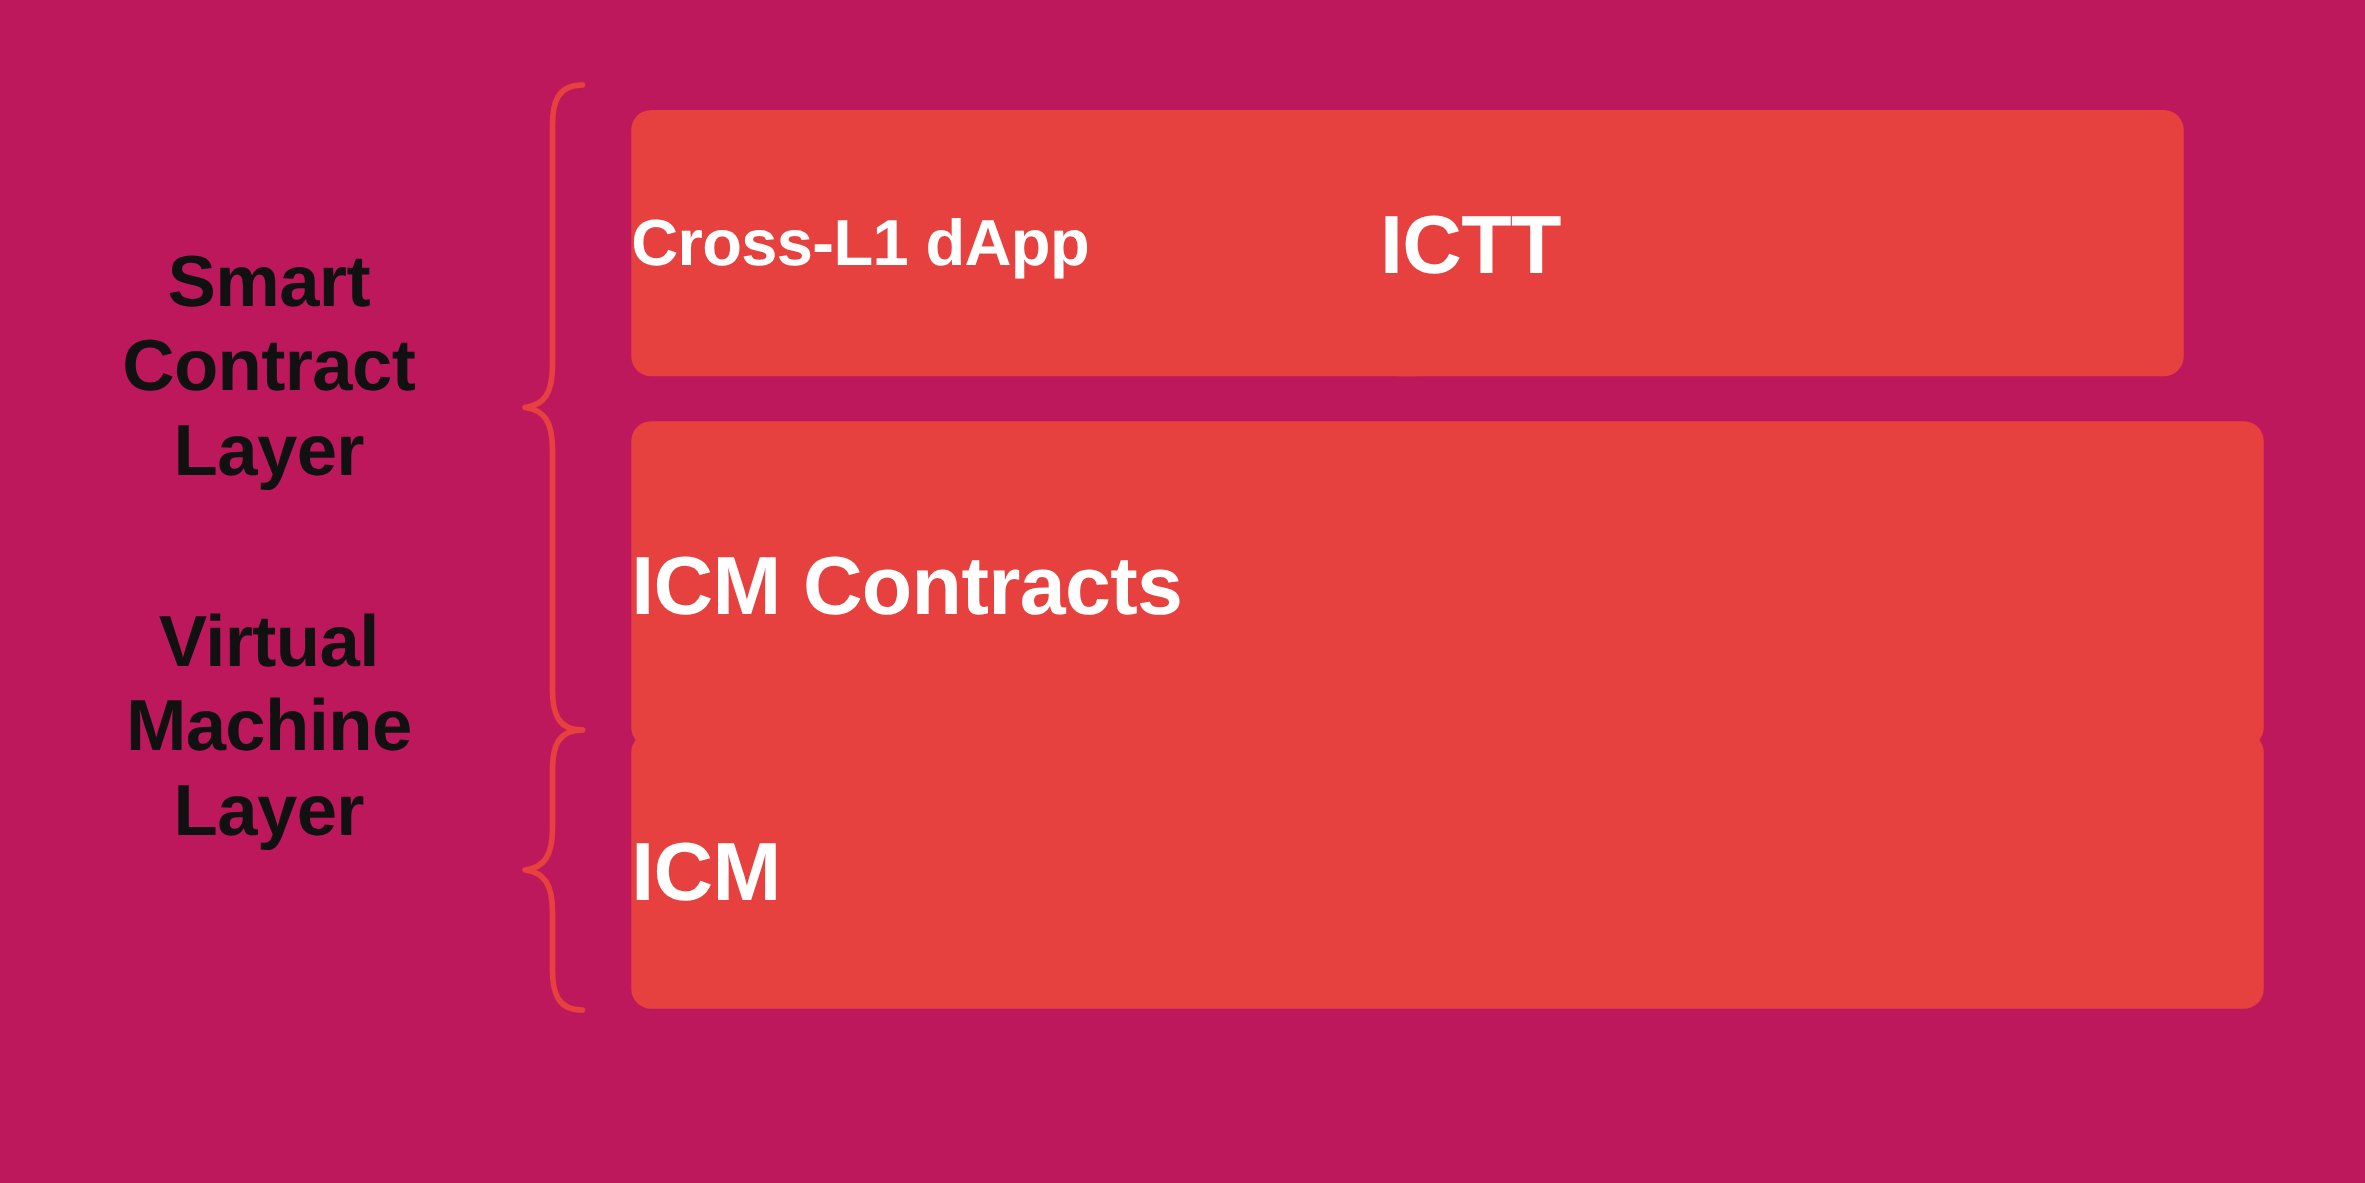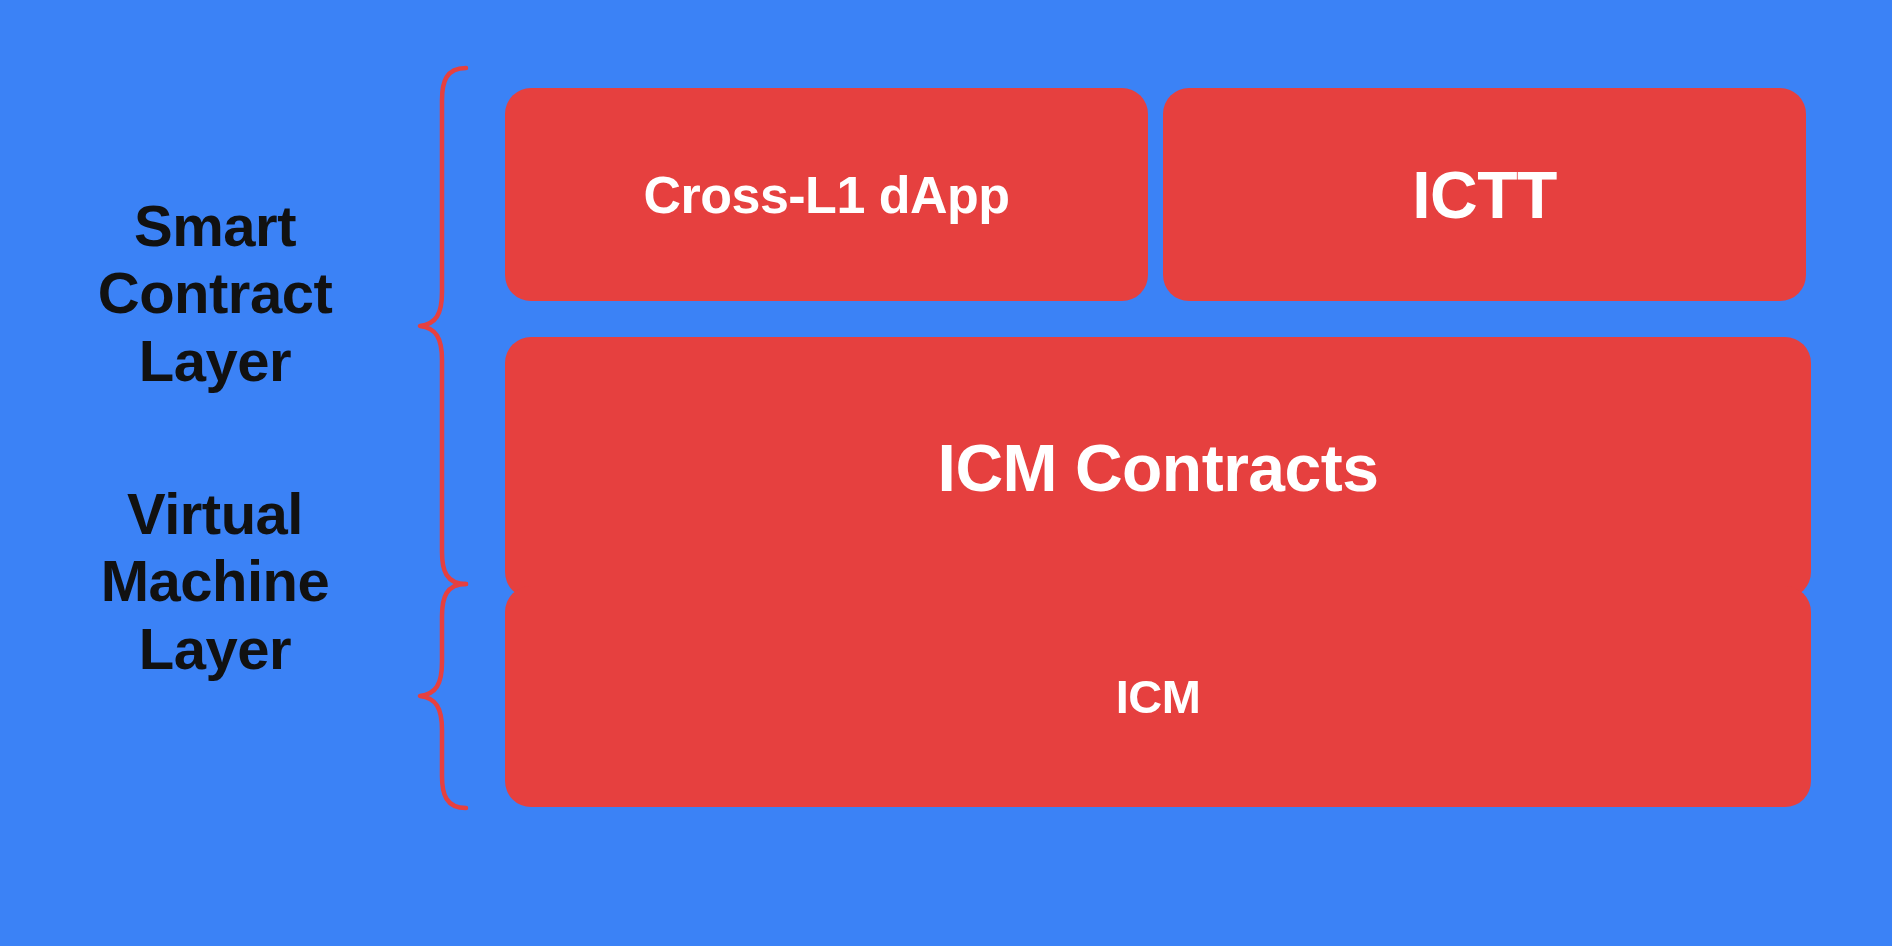--- a/index.html
+++ b/index.html
@@ -11,21 +11,21 @@
     width: 1892px;
     height: 946px;
     font-family: "Liberation Sans", sans-serif;
     overflow: hidden;
   }
 
   #diagram {
     position: relative;
     width: 1892px;
     height: 946px;
-    background: #3b82f6;
+    background: #be185d;
   }
 
   
   .layer-label {
     position: absolute;
     text-align: center;
     font-family: "Liberation Sans", sans-serif;
     font-weight: bold;
     color: #111111;
     line-height: 1.16;
@@ -62,65 +62,64 @@
     left: 408px;
     top: 582px;
     width: 60px;
     height: 228px;
   }
 
   
   .box {
     position: absolute;
     background: #E6403F;
-    border-radius: 26px;
+    border-radius: 16px;
     display: flex;
     align-items: center;
-    justify-content: center;
     box-sizing: border-box;
   }
   .box-label {
     font-family: "Liberation Sans", sans-serif;
     font-weight: bold;
     color: #ffffff;
     letter-spacing: -0.5px;
     white-space: nowrap;
   }
 
   #box-cross-l1-dapp {
     left: 505px;
     top: 88px;
     width: 643px;
     height: 213px;
   }
   #box-cross-l1-dapp .box-label { font-size: 52px; }
 
   #box-ictt {
-    left: 1163px;
+    left: 1104px;
     top: 88px;
     width: 643px;
     height: 213px;
   }
   #box-ictt .box-label { font-size: 66px; }
 
   #box-icm-contracts {
     left: 505px;
     top: 337px;
     width: 1306px;
     height: 261px;
   }
   #box-icm-contracts .box-label { font-size: 66px; }
 
   #box-icm {
     left: 505px;
     top: 586px;
     width: 1306px;
     height: 221px;
   }
-  #box-icm .box-label { font-size: 47px; }
+  #box-icm .box-label { font-size: 66px; }
 </style>
 </head>
 <body>
 
 <div id="diagram">
 
   <div class="layer-label" id="label-smart-contract">Smart
 Contract
 Layer</div>
 

